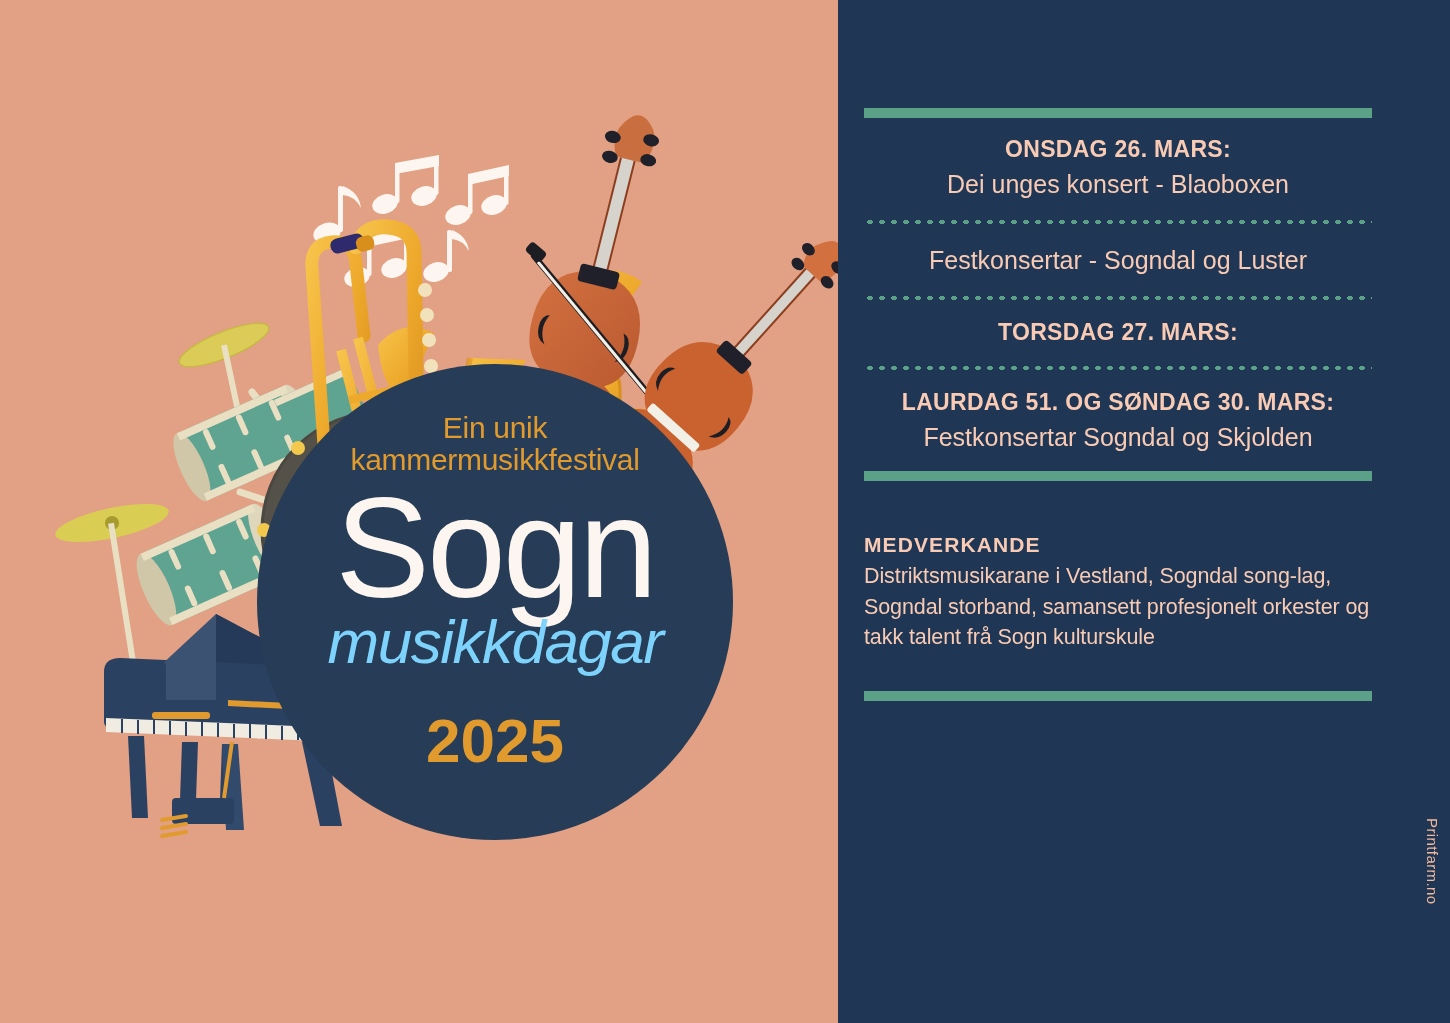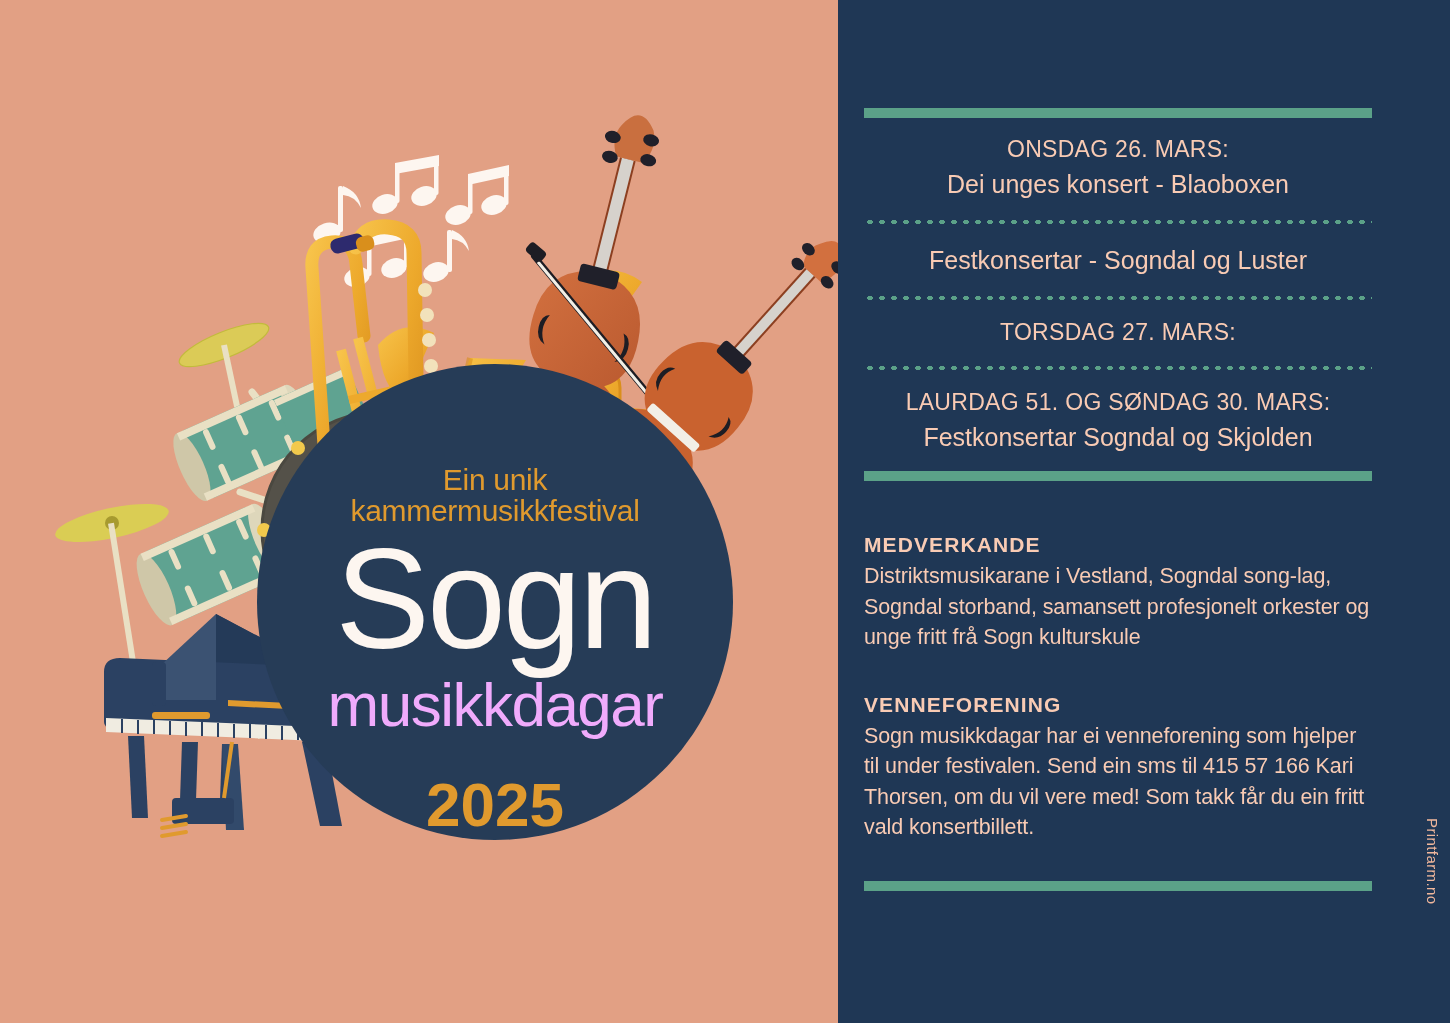--- a/index.html
+++ b/index.html
@@ -36,21 +36,21 @@
     left: 257px;
     top: 364px;
     width: 476px;
     height: 476px;
     border-radius: 50%;
     background: #263c57;
     z-index: 20;
     display: flex;
     flex-direction: column;
     align-items: center;
-    justify-content: flex-end;
+    justify-content: flex-start;
     padding-top: 48px;
     box-sizing: border-box;
   }
   .logo-tagline {
     color: #e09a2e;
     font-size: 30px;
     line-height: 1.06;
     text-align: center;
     letter-spacing: -0.3px;
     max-width: 360px;
@@ -58,26 +58,27 @@
   }
   .logo-main {
     color: #fdf6f0;
     font-size: 142px;
     line-height: 0.88;
     font-weight: 400;
     letter-spacing: -3px;
     margin-top: 10px;
   }
   .logo-sub {
-    color: #f0abfc;
+    color: #7dd3fc;
     font-size: 62px;
     line-height: 0.95;
     font-weight: 400;
     letter-spacing: -1.5px;
-    margin-top: 14px;
+    margin-top: 2px;
+    font-style: italic;
   }
   .logo-year {
     color: #e09a2e;
     font-size: 62px;
     font-weight: 800;
     letter-spacing: 0px;
     margin-top: 34px;
   }
 
   
@@ -110,21 +111,21 @@
     background-repeat: repeat-x;
     background-position: 0 center;
   }
   .event {
     text-align: center;
     color: #f9cbb4;
     padding: 16px 0 17px 0;
   }
   .event-date {
     font-size: 23px;
-    font-weight: 400;
+    font-weight: 700;
     letter-spacing: 0.3px;
     line-height: 1.35;
   }
   .event-name {
     font-size: 25px;
     font-weight: 400;
     letter-spacing: 0px;
     line-height: 1.35;
     margin-top: 3px;
   }
@@ -488,27 +489,23 @@
 
       <div class="event">
         <div class="event-date">LAURDAG 51. OG SØNDAG 30. MARS:</div>
         <div class="event-name">Festkonsertar Sogndal og Skjolden</div>
       </div>
 
       <div class="rule-bar"></div>
 
       <div class="block medverkande-wrap">
         <div class="block-heading">MEDVERKANDE</div>
-        <div class="block-body">Distriktsmusikarane i Vestland, Sogndal song-lag, Sogndal storband, samansett profesjonelt orkester og unge fritt frå Sogn kulturskule</div>
+        <div class="block-body">Distriktsmusikarane i Vestland, Sogndal song-lag, Sogndal storband, samansett profesjonelt orkester og takk talent frå Sogn kulturskule</div>
       </div>
 
-      <div class="block venneforening-wrap">
-        <div class="block-heading">VENNEFORENING</div>
-        <div class="block-body">Sogn musikkdagar har ei venneforening som hjelper til under festivalen. Send ein sms til 415 57 166 Kari Thorsen, om du vil vere med! Som takk får du ein fritt vald konsertbillett.</div>
-      </div>
 
       <div class="rule-bar bottom"></div>
     </div>
 
     <div class="vertical-credit">Printfarm.no</div>
   </div>
 
 </div>
 
 </body></html>

